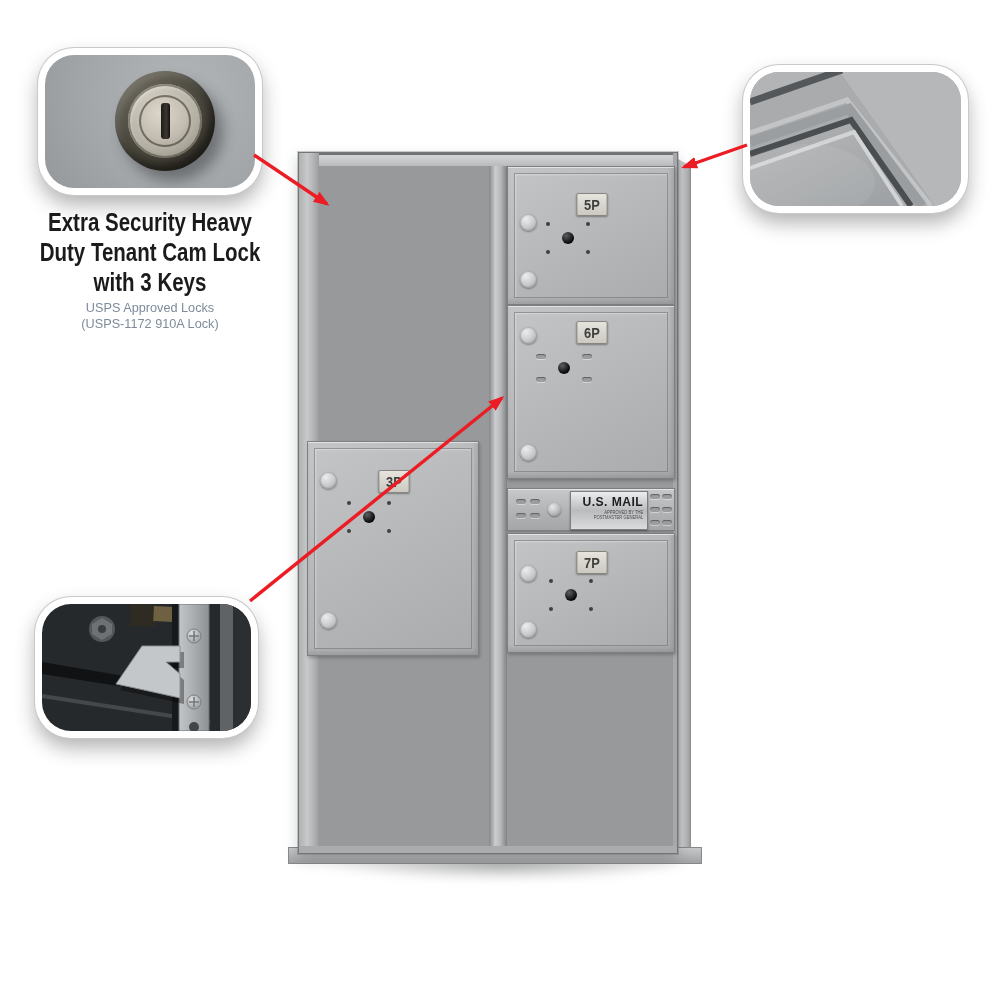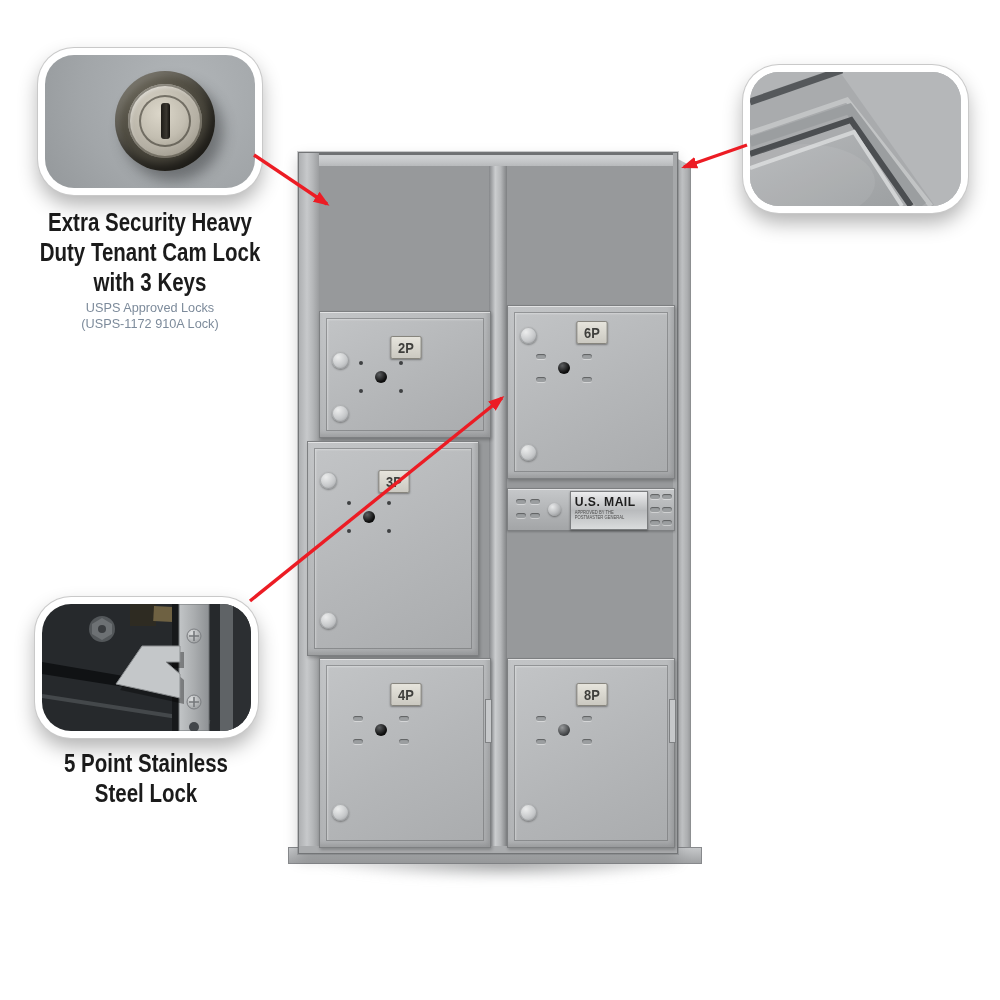--- a/index.html
+++ b/index.html
@@ -80,21 +80,21 @@
   .hinge-tab{position:absolute;right:-2px;width:5px;height:42px;background:#c6c8ca;border:1px solid #7f8183;}
 
   
   .mail-row{position:absolute;border:1px solid #7d7f81;
     background:linear-gradient(180deg,#c6c8ca,#b0b2b4 60%,#a3a5a7);
     box-shadow:inset 0 1px 0 rgba(255,255,255,.5), 0 1px 2px rgba(0,0,0,.2);}
   .knob{position:absolute;width:13px;height:13px;border-radius:50%;
     background:radial-gradient(circle at 35% 30%,#e8e9ea,#b8babc 55%,#808284);box-shadow:0 1px 2px rgba(0,0,0,.4);}
   .plaque{position:absolute;left:62px;top:2px;width:76px;height:37px;
     background:linear-gradient(180deg,#ecedee,#b9bbbd 50%,#dadcdd);
-    border:1px solid #7b7d7f;box-shadow:0 1px 2px rgba(0,0,0,.35);text-align:left;}
+    border:1px solid #7b7d7f;box-shadow:0 1px 2px rgba(0,0,0,.35);text-align:right;}
   .plaque-title{color:#1e1e1e;font-weight:700;font-size:13.5px;line-height:16px;margin-top:2px;
     letter-spacing:.5px;transform:scaleX(.9);}
   .plaque-sub{color:#4e4e4e;font-size:4.6px;line-height:5.4px;transform:scaleX(.9);}
 
   .arrows{position:absolute;left:0;top:0;z-index:40;pointer-events:none;}
 </style>
 </head>
 <body>
 
 <div class="stage">
@@ -176,78 +176,60 @@
         <polygon points="74,80 100,42 138,42 138,58 124,58 138,70 138,94 102,86" fill="rgba(0,0,0,.35)" transform="translate(4,6)"></polygon>
         <polygon points="74,80 100,42 138,42 138,58 124,58 138,70 138,94 102,86" fill="#c4c7c9" stroke="#8b8e90" stroke-width="1"></polygon>
         <circle cx="152" cy="32" r="7" fill="url(#screwGrad)" stroke="#7a7d80"></circle>
         <path d="M147,32 h10 M152,27 v10" stroke="#75787b" stroke-width="1.6"></path>
         <circle cx="152" cy="98" r="7" fill="url(#screwGrad)" stroke="#7a7d80"></circle>
         <path d="M147,98 h10 M152,93 v10" stroke="#75787b" stroke-width="1.6"></path>
         <circle cx="152" cy="123" r="5" fill="#42464a"></circle>
       </svg>
     </div>
   </figure>
-  <div class="caption" style="left:26px;top:748px;width:240px;">
-    <div class="cap-title">
-      <div>5 Point Stainless</div>
-      <div>Steel Lock</div>
-    </div>
-  </div>
 
   <div class="floor-shadow"></div>
   <div class="cabinet">
     <div class="cab-side"></div>
     <div class="cab-base"></div>
     <div class="cab-face">
       <div class="frame frame-top"></div>
       <div class="frame frame-left"></div>
       <div class="frame frame-right"></div>
       <div class="frame frame-bottom"></div>
       <div class="frame mullion"></div>
 
 
-      <div class="door" style="left:20px;top:158px;width:170px;height:125px;">
-        <div class="door-label" style="top:24px;">2P</div>
-        <div class="disc" style="left:12px;top:32%;"></div>
-        <div class="disc" style="left:12px;bottom:12%;"></div>
-        <div class="lock-cluster" style="left:36%;top:52%;">
-          <div class="lock-dot"></div>
-          <div class="pin" style="left:10px;top:6px;"></div>
-            <div class="pin" style="right:10px;top:6px;"></div>
-          <div class="pin" style="left:10px;bottom:6px;"></div>
-            <div class="pin" style="right:10px;bottom:6px;"></div>
-        </div>
-      </div>
 
       <div class="door" style="left:8px;top:288px;width:170px;height:213px;text-align:right;">
         <div class="door-label" style="top:28px;">3P</div>
         <div class="disc" style="left:12px;top:14%;"></div>
         <div class="disc" style="left:12px;bottom:12%;"></div>
         <div class="lock-cluster" style="left:36%;top:35%;">
           <div class="lock-dot"></div>
           <div class="pin" style="left:10px;top:6px;"></div>
             <div class="pin" style="right:10px;top:6px;"></div>
           <div class="pin" style="left:10px;bottom:6px;"></div>
             <div class="pin" style="right:10px;bottom:6px;"></div>
         </div>
       </div>
 
-      <div class="door" style="left:20px;top:505px;width:170px;height:188px;">
-        <div class="door-label" style="top:24px;">4P</div>
-        <div class="disc" style="left:12px;bottom:14%;"></div>
-        <div class="lock-cluster" style="left:36%;top:38%;">
-          <div class="lock-dot"></div>
-          <div class="oval" style="left:4px;top:8px;"></div>
-            <div class="oval" style="right:4px;top:8px;"></div>
-          <div class="oval" style="left:4px;bottom:8px;"></div>
-            <div class="oval" style="right:4px;bottom:8px;"></div>
-        </div>
-        <div class="hinge-tab" style="top:40px;"></div>
-      </div>
-
+
+      <div class="door" style="left:208px;top:13px;width:166px;height:137px;">
+        <div class="door-label" style="top:26px;">5P</div>
+        <div class="disc" style="left:12px;top:34%;"></div>
+        <div class="disc" style="left:12px;bottom:12%;"></div>
+        <div class="lock-cluster" style="left:36%;top:52%;">
+          <div class="lock-dot"></div>
+          <div class="pin" style="left:10px;top:6px;"></div>
+            <div class="pin" style="right:10px;top:6px;"></div>
+          <div class="pin" style="left:10px;bottom:6px;"></div>
+            <div class="pin" style="right:10px;bottom:6px;"></div>
+        </div>
+      </div>
 
       <div class="door" style="left:208px;top:152px;width:166px;height:172px;">
         <div class="door-label" style="top:15px;">6P</div>
         <div class="disc" style="left:12px;top:12%;"></div>
         <div class="disc" style="left:12px;bottom:10%;"></div>
         <div class="lock-cluster" style="left:34%;top:36%;">
           <div class="lock-dot"></div>
           <div class="oval" style="left:4px;top:8px;"></div>
             <div class="oval" style="right:4px;top:8px;"></div>
           <div class="oval" style="left:4px;bottom:8px;"></div>
@@ -269,33 +251,33 @@
           </div>
         </div>
         <div class="oval" style="left:142px;top:5px;"></div>
         <div class="oval" style="left:154px;top:5px;"></div>
         <div class="oval" style="left:142px;top:18px;"></div>
         <div class="oval" style="left:154px;top:18px;"></div>
         <div class="oval" style="left:142px;top:31px;"></div>
         <div class="oval" style="left:154px;top:31px;"></div>
       </div>
 
-
-      <div class="door" style="left:208px;top:505px;width:166px;height:188px;">
-        <div class="door-label" style="top:24px;">8P</div>
-        <div class="disc" style="left:12px;bottom:14%;"></div>
-        <div class="lock-cluster" style="left:34%;top:38%;">
-          <div class="lock-dot gray"></div>
-          <div class="oval" style="left:4px;top:8px;"></div>
-            <div class="oval" style="right:4px;top:8px;"></div>
-          <div class="oval" style="left:4px;bottom:8px;"></div>
-            <div class="oval" style="right:4px;bottom:8px;"></div>
-        </div>
-        <div class="hinge-tab" style="top:40px;"></div>
-      </div>
+      <div class="door" style="left:208px;top:380px;width:166px;height:118px;">
+        <div class="door-label" style="top:17px;">7P</div>
+        <div class="disc" style="left:12px;top:26%;"></div>
+        <div class="disc" style="left:12px;bottom:12%;"></div>
+        <div class="lock-cluster" style="left:38%;top:52%;">
+          <div class="lock-dot"></div>
+          <div class="pin" style="left:10px;top:6px;"></div>
+            <div class="pin" style="right:10px;top:6px;"></div>
+          <div class="pin" style="left:10px;bottom:6px;"></div>
+            <div class="pin" style="right:10px;bottom:6px;"></div>
+        </div>
+      </div>
+
     </div>
   </div>
 
   <svg class="arrows" width="1000" height="1000" viewBox="0 0 1000 1000">
     <defs>
       <marker id="ah" markerUnits="userSpaceOnUse" markerWidth="16" markerHeight="12" refX="13" refY="6" orient="auto">
         <path d="M0,0 L16,6 L0,12 Z" fill="#EC1C24"></path>
       </marker>
     </defs>
     <line x1="254" y1="155" x2="327" y2="204" stroke="#EC1C24" stroke-width="3.4" marker-end="url(#ah)"></line>

